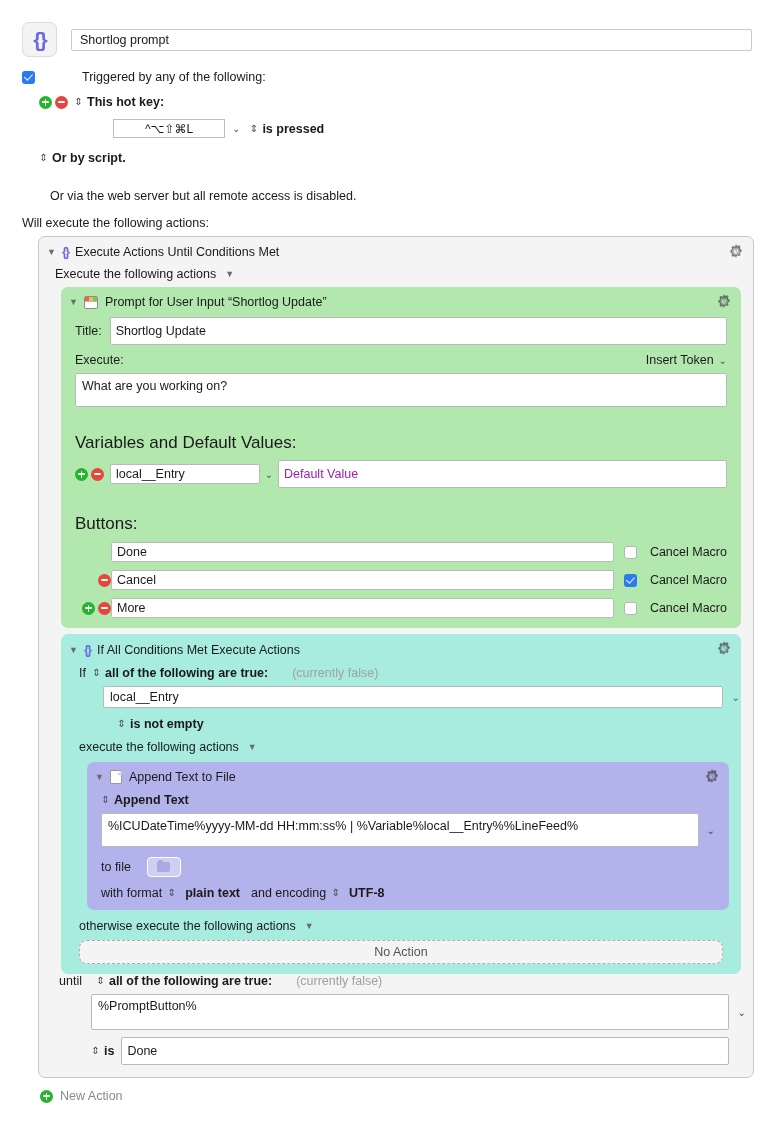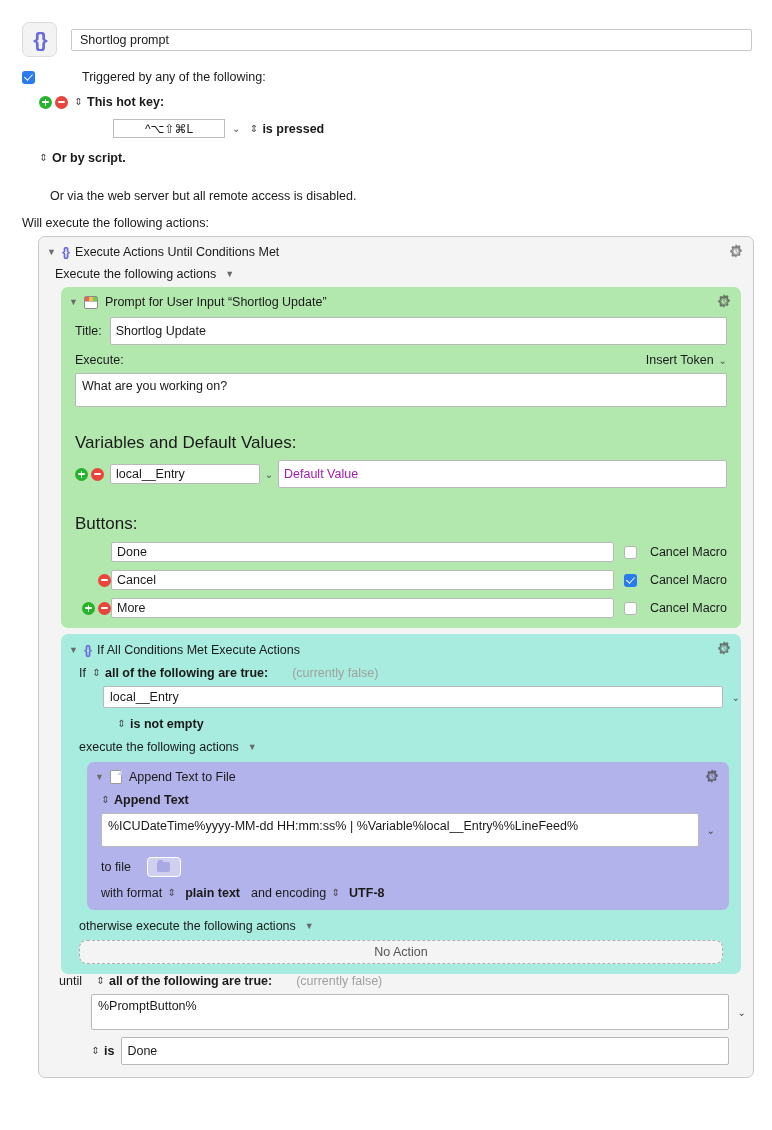--- a/index.html
+++ b/index.html
@@ -419,14 +419,18 @@
 
     <div class="is-row">
       <span class="updown">⇕</span>
       <span class="bold" style="margin-right:7px;">is</span>
       <div class="inp">
         <span>Done</span>
       </div>
     </div>
   </div>
 
+  <div class="newaction">
+    <i class="circ plus"></i>
+    <span>New Action</span>
+  </div>
 
 </div>
 
 </body></html>

